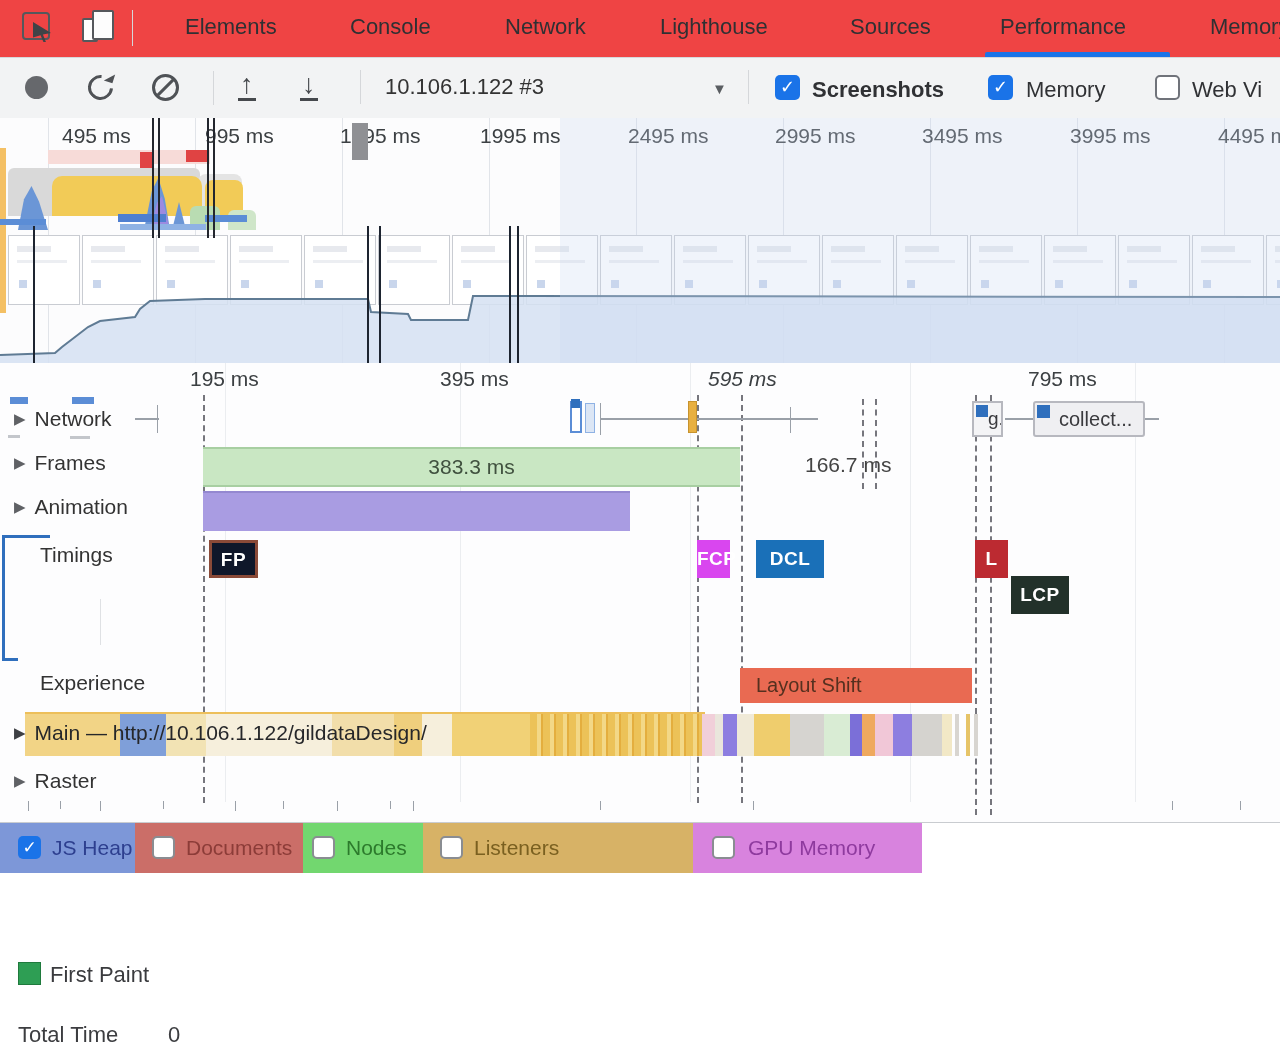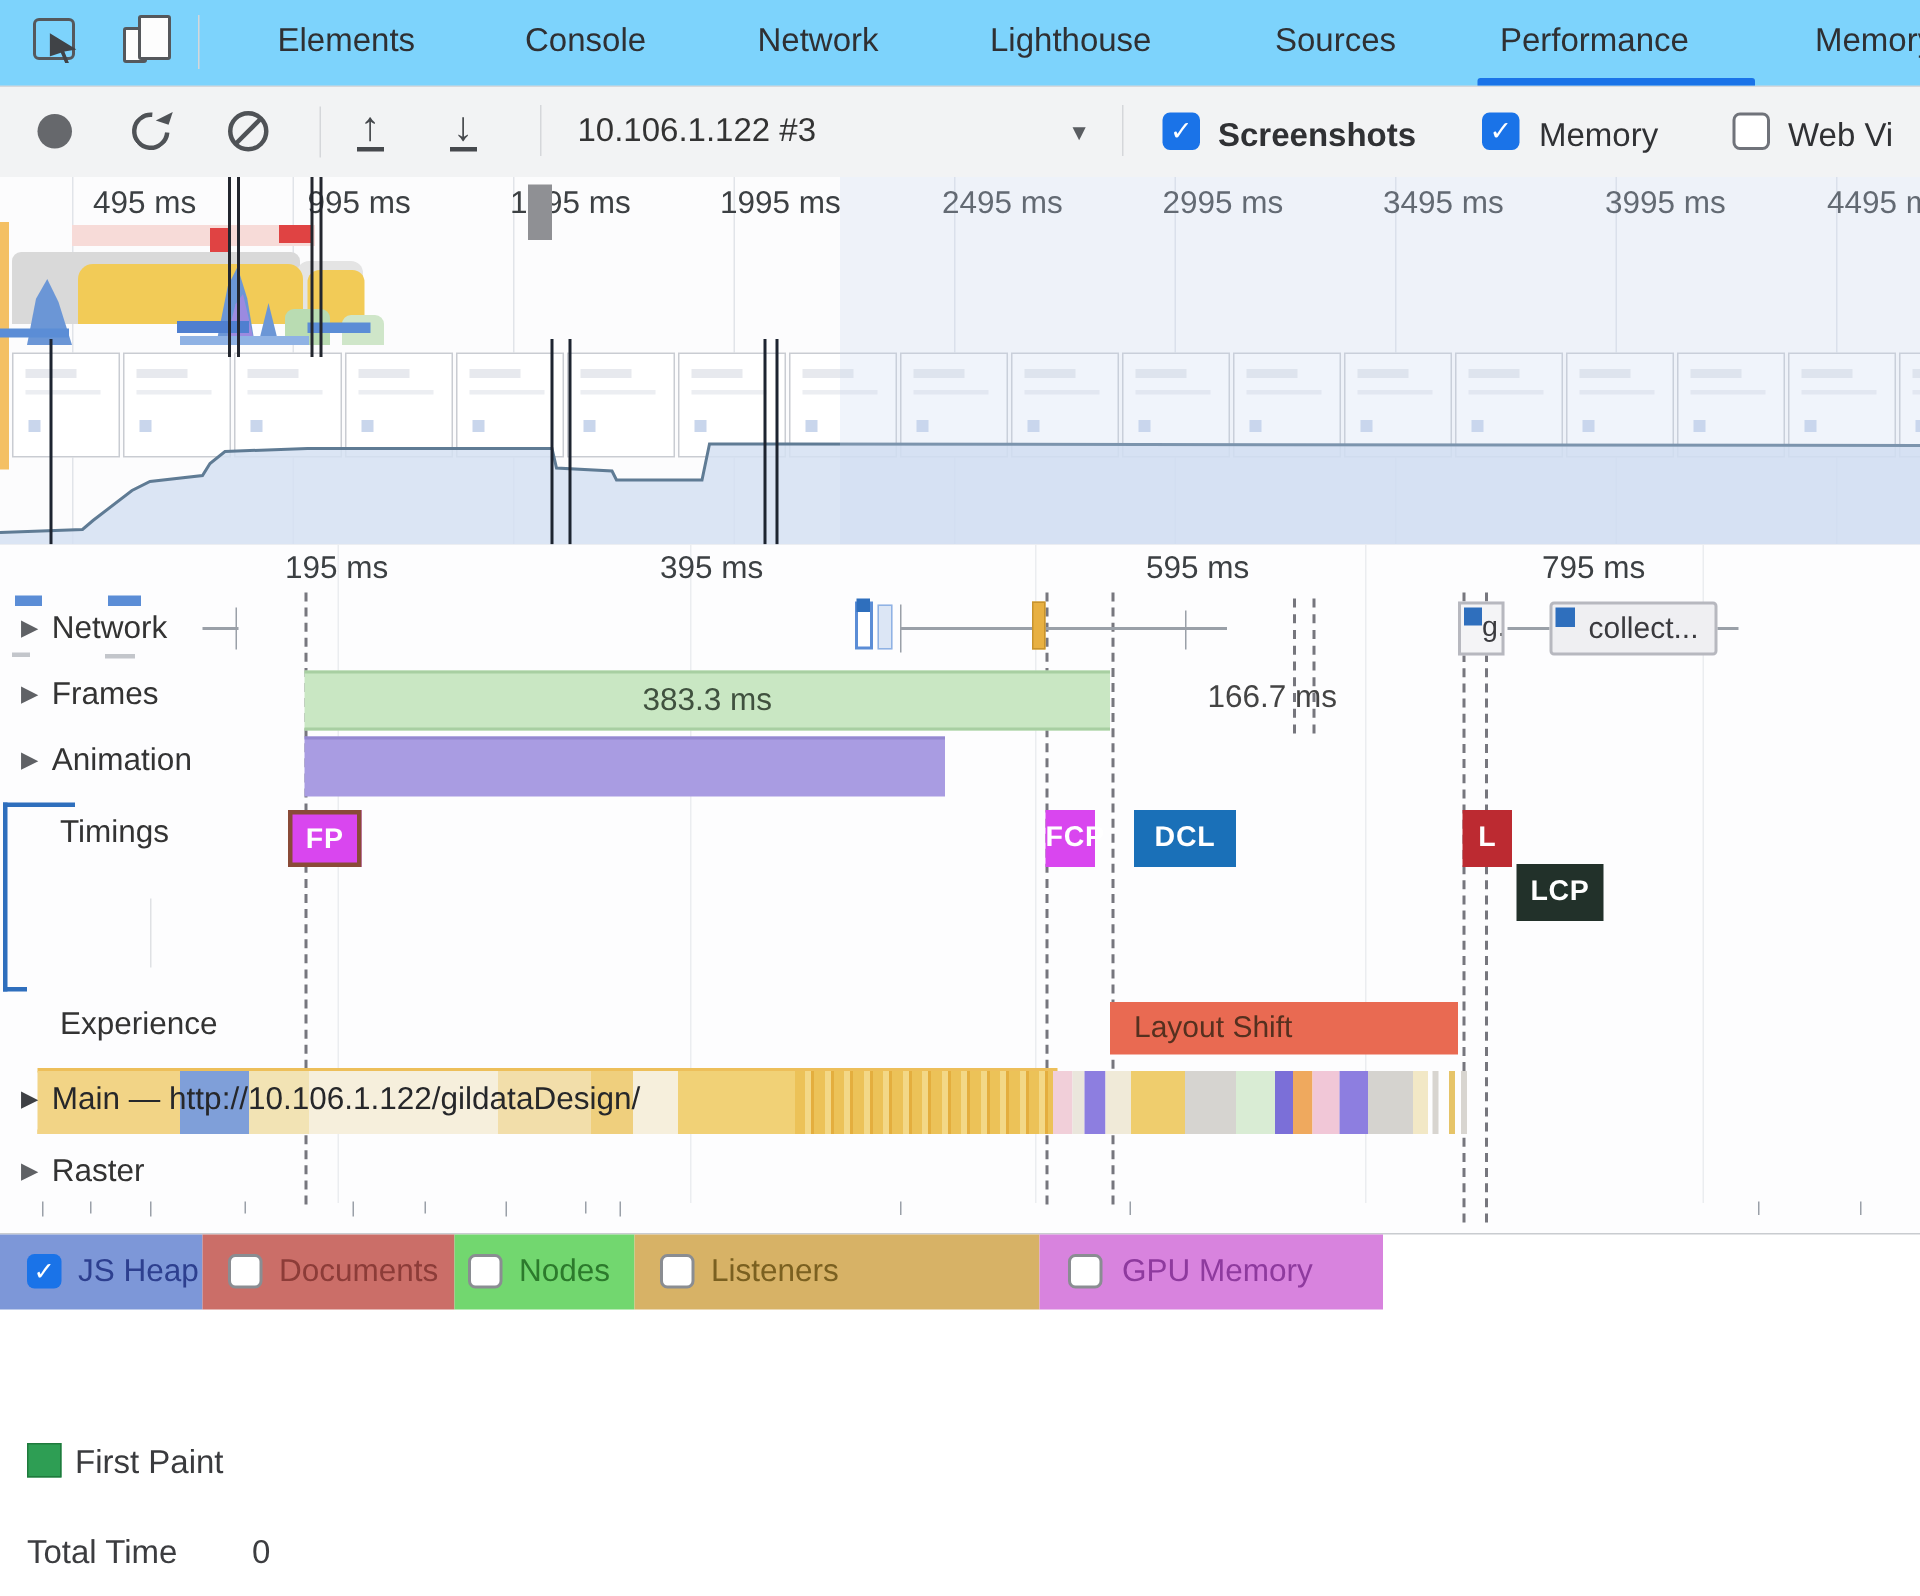--- a/index.html
+++ b/index.html
@@ -1,20 +1,20 @@
 <!DOCTYPE html>
 <html><head>
 <meta charset="utf-8">
 <style>
   html,body{margin:0;padding:0;background:#fff;width:1280px;height:1064px;overflow:hidden;
     font-family:"Liberation Sans","DejaVu Sans",sans-serif;color:#2b2b2e;}
   #app{position:relative;width:1280px;height:1064px;background:#fff;}
   .abs{position:absolute;}
   
-  .tabbar{position:absolute;left:0;top:0;width:1280px;height:57px;background:#7dd3fc;border-bottom:1px solid #d6d8db;}
+  .tabbar{position:absolute;left:0;top:0;width:1280px;height:57px;background:#ef4444;border-bottom:1px solid #d6d8db;}
   .tab{position:absolute;top:14px;font-size:22px;color:#2f3033;white-space:nowrap;cursor:default;}
   .tab-underline{position:absolute;height:5px;background:#1a73e8;bottom:0;border-radius:2px 2px 0 0;}
   .vsep{position:absolute;width:1px;background:#d5d7da;}
   
   .insp-box{position:absolute;left:22px;top:12px;width:24px;height:24px;border:2.5px solid #55585c;border-radius:4px;}
   .insp-cursor{position:absolute;left:33px;top:22px;width:18px;height:20px;background:#404347;
     clip-path:polygon(0 0,100% 55%,55% 62%,72% 100%,58% 100%,42% 66%,0 78%);}
   
   .dev-back{position:absolute;left:92px;top:10px;width:18px;height:26px;border:2.5px solid #55585c;border-radius:2px;background:#fdfdfd;}
   .dev-front{position:absolute;left:82px;top:18px;width:12px;height:20px;border:2.5px solid #55585c;border-radius:2px;background:#fdfdfd;}
@@ -273,21 +273,21 @@
   <div class="tracks">
 
     <div class="gl2" style="left:225px;"></div>
     <div class="gl2" style="left:460px;"></div>
     <div class="gl2" style="left:690px;"></div>
     <div class="gl2" style="left:910px;"></div>
     <div class="gl2" style="left:1135px;"></div>
 
     <div class="ruler2" style="left:190px;">195 ms</div>
     <div class="ruler2" style="left:440px;">395 ms</div>
-    <div class="ruler2" style="left:764px;">595 ms</div>
+    <div class="ruler2" style="left:708px;font-style:italic;">595 ms</div>
     <div class="ruler2" style="left:1028px;">795 ms</div>
 
     <div class="dash" style="left:203px;top:32px;height:408px;"></div>
     <div class="dash" style="left:697px;top:32px;height:408px;"></div>
     <div class="dash" style="left:741px;top:32px;height:408px;"></div>
     <div class="dash" style="left:975px;top:32px;height:420px;"></div>
     <div class="dash" style="left:990px;top:32px;height:420px;"></div>
     <div class="dash" style="left:862px;top:36px;height:90px;"></div>
     <div class="dash" style="left:875px;top:36px;height:90px;"></div>
 
@@ -322,21 +322,21 @@
     <div class="abs" style="left:203px;top:84px;width:537px;height:40px;background:#c9e7c3;border-top:2px solid #a8cfa2;border-bottom:2px solid #a8cfa2;box-sizing:border-box;text-align:center;line-height:36px;font-size:21px;color:#40513f;">383.3 ms</div>
     <div class="abs" style="left:805px;top:90px;font-size:21px;color:#444;">166.7 ms</div>
 
     <div class="tr-label" style="left:14px;top:132px;"><span class="tri">▶</span><span>Animation</span></div>
     <div class="abs" style="left:203px;top:128px;width:427px;height:38px;background:#a99ce2;border-top:2px solid #9488d0;"></div>
 
     <div class="abs" style="left:2px;top:172px;width:48px;height:3px;background:#2f6fbd;"></div>
     <div class="abs" style="left:2px;top:172px;width:3px;height:126px;background:#2f6fbd;"></div>
     <div class="abs" style="left:2px;top:295px;width:16px;height:3px;background:#2f6fbd;"></div>
     <div class="tr-label" style="left:40px;top:180px;">Timings</div>
-    <div class="badge" style="left:192px;width:49px;background:#d946ef;border:3px solid #8a4a38;">FP</div>
+    <div class="badge" style="left:209px;width:49px;background:#0f172a;border:3px solid #8a4a38;">FP</div>
     <div class="badge" style="left:697px;width:33px;background:#d946ef;line-height:38px;">FCP</div>
     <div class="badge" style="left:756px;width:68px;background:#1a70b8;line-height:38px;">DCL</div>
     <div class="badge" style="left:975px;width:33px;background:#bc2a31;line-height:38px;">L</div>
     <div class="badge" style="left:1011px;width:58px;background:#22312a;line-height:38px;margin-top:36px;">LCP</div>
     <div class="abs" style="left:100px;top:236px;width:1px;height:46px;background:#dfe1e4;"></div>
 
     <div class="tr-label" style="left:40px;top:308px;">Experience</div>
     <div class="abs" style="left:740px;top:305px;width:232px;height:35px;background:#e96a52;font-size:20px;color:#55301f;line-height:35px;padding-left:16px;box-sizing:border-box;">Layout Shift</div>
 
     <div class="abs" style="left:25px;top:349px;width:680px;height:3px;background:#edbf5a;"></div>

